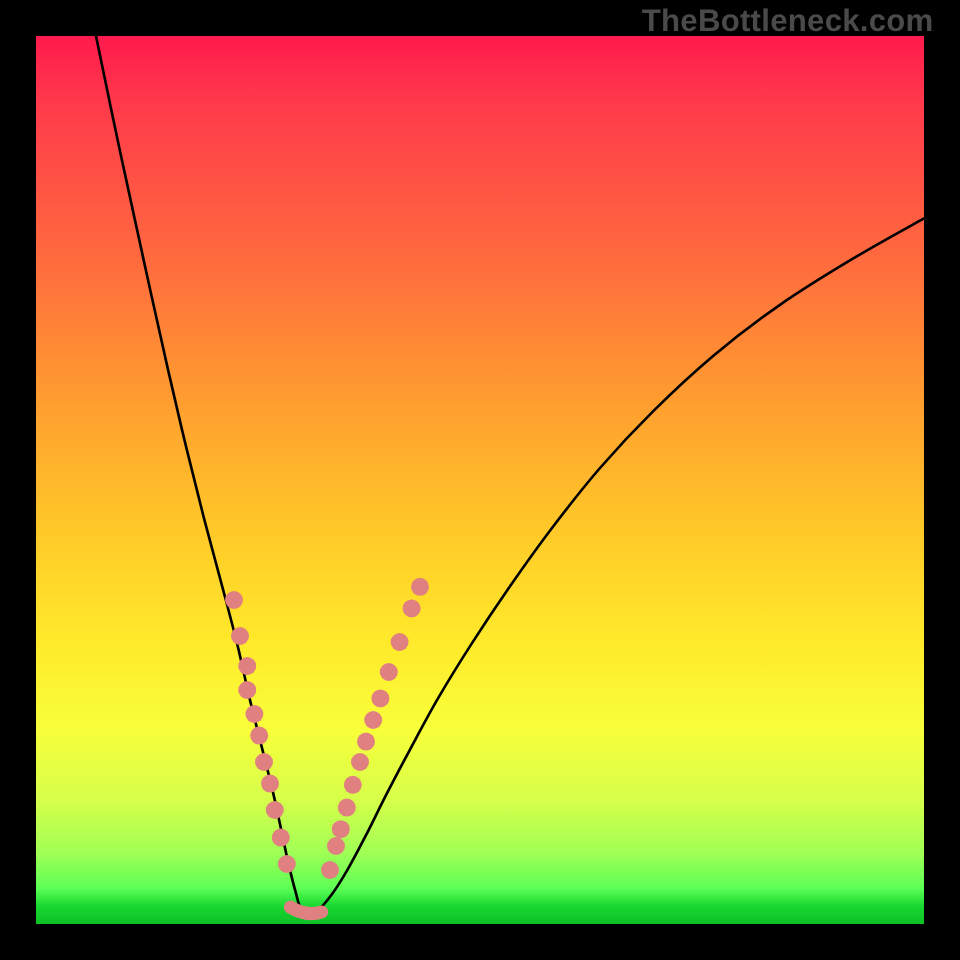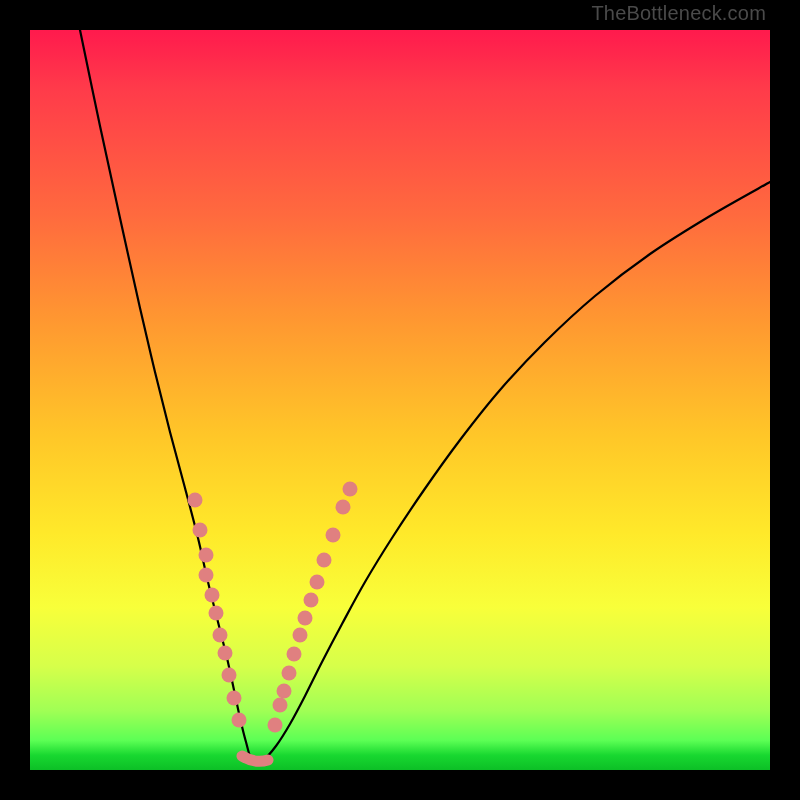--- a/index.html
+++ b/index.html
@@ -38,24 +38,24 @@
       #d6ff4a 86%,
       #a0ff55 92%,
       #5cff55 96%,
       #18d830 98%,
       #0cbf26 100%
     );
   }
   .watermark {
     position: absolute;
     top: 2px;
-    right: 34px;
+    right: 22px;
     color: #4a4a4a;
-    font-size: 20px;
-    font-weight: 400;
+    font-size: 26px;
+    font-weight: 700;
     letter-spacing: 0.2px;
     pointer-events: none;
   }
   svg.curve {
     position: absolute;
     left: 0;
     top: 0;
     width: 740px;
     height: 740px;
     overflow: visible;

